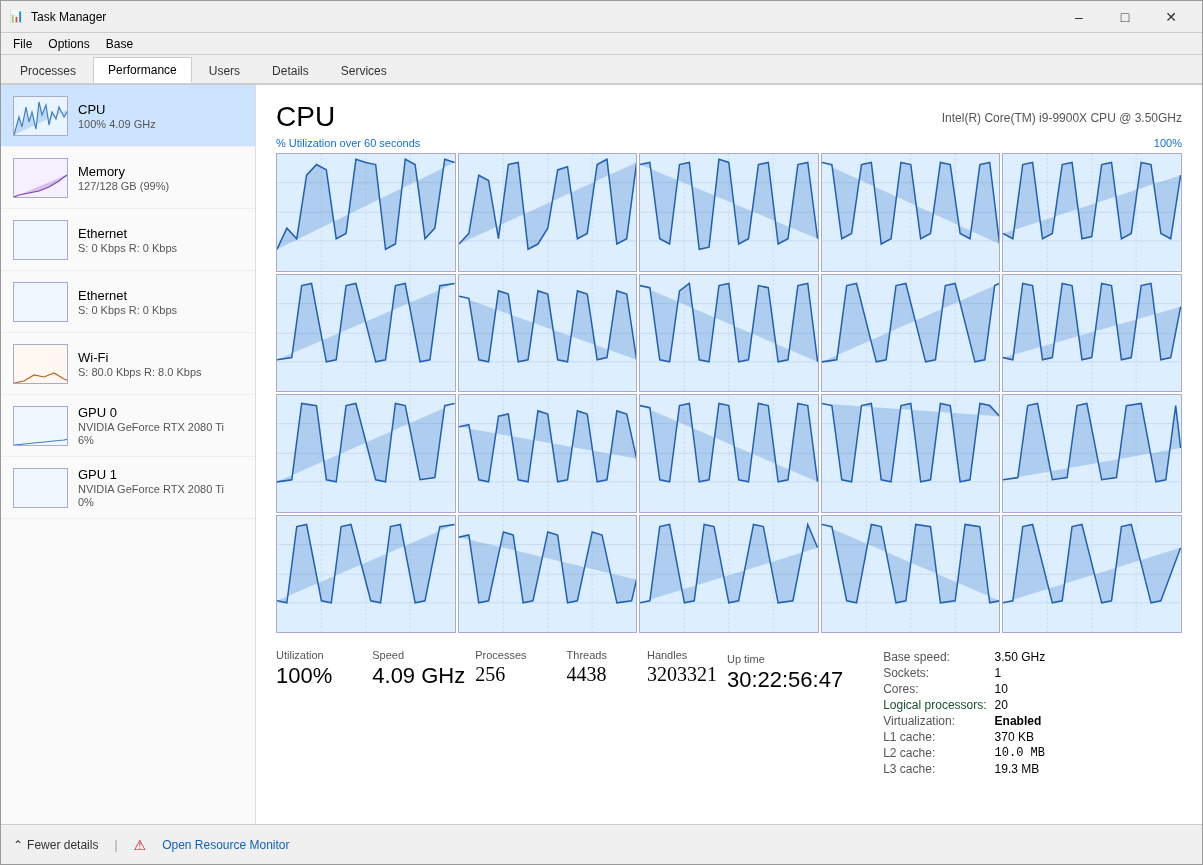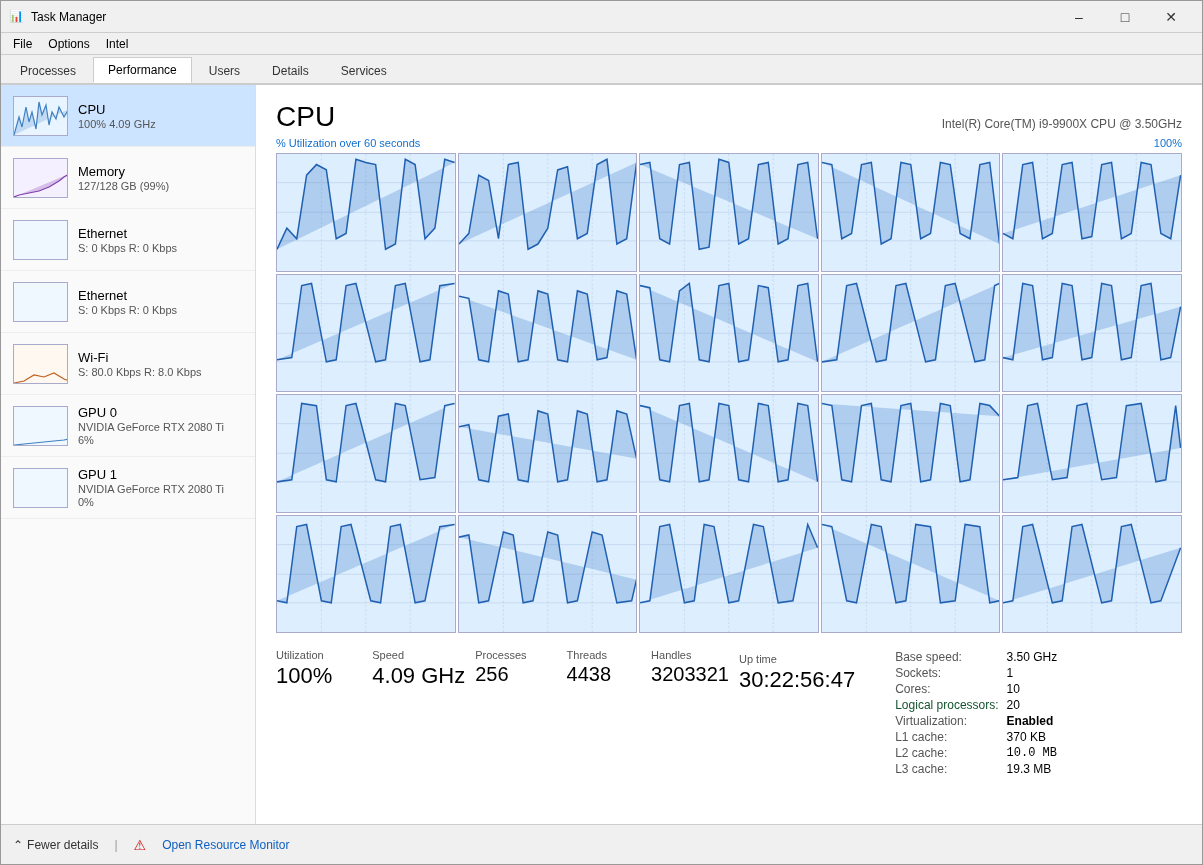--- a/index.html
+++ b/index.html
@@ -144,21 +144,21 @@
     }
     .detail-title {
       font-size: 28px;
       font-weight: 300;
       color: #000;
     }
     .detail-subtitle {
       font-size: 12px;
       color: #555;
       text-align: right;
-      margin-top: 16px;
+      margin-top: 10px;
     }
     .chart-label {
       font-size: 11px;
       color: #1070d0;
       margin-bottom: 4px;
       display: flex;
       justify-content: space-between;
     }
     .cpu-grids {
       display: grid;
@@ -175,21 +175,21 @@
       overflow: hidden;
     }
     .stats-row {
       display: flex;
       gap: 40px;
       margin-bottom: 12px;
     }
     .stat-block { }
     .stat-label { font-size: 11px; color: #555; margin-bottom: 2px; }
     .stat-value { font-size: 22px; font-weight: 300; color: #000; }
-    .stat-small-value { font-size: 13px; color: #000; }
+    .stat-small-value { font-size: 13px; color: #000; font-family: Liberation Serif, serif; }
     .bottom-bar {
       height: 40px;
       background: #f0f0f0;
       border-top: 1px solid #ccc;
       display: flex;
       align-items: center;
       padding: 0 12px;
       gap: 16px;
     }
     .bottom-link {
@@ -219,21 +219,21 @@
     <div class="title-bar-buttons">
       <button class="title-btn">–</button>
       <button class="title-btn">□</button>
       <button class="title-btn close">✕</button>
     </div>
   </div>
 
   <div class="menu-bar">
     <span class="menu-item">File</span>
     <span class="menu-item">Options</span>
-    <span class="menu-item">Intel</span>
+    <span class="menu-item">Base</span>
   </div>
 
   <div class="tabs-bar">
     <div class="tab">Processes</div>
     <div class="tab active">Performance</div>
     <div class="tab">Users</div>
     <div class="tab">Details</div>
     <div class="tab">Services</div>
   </div>
 

